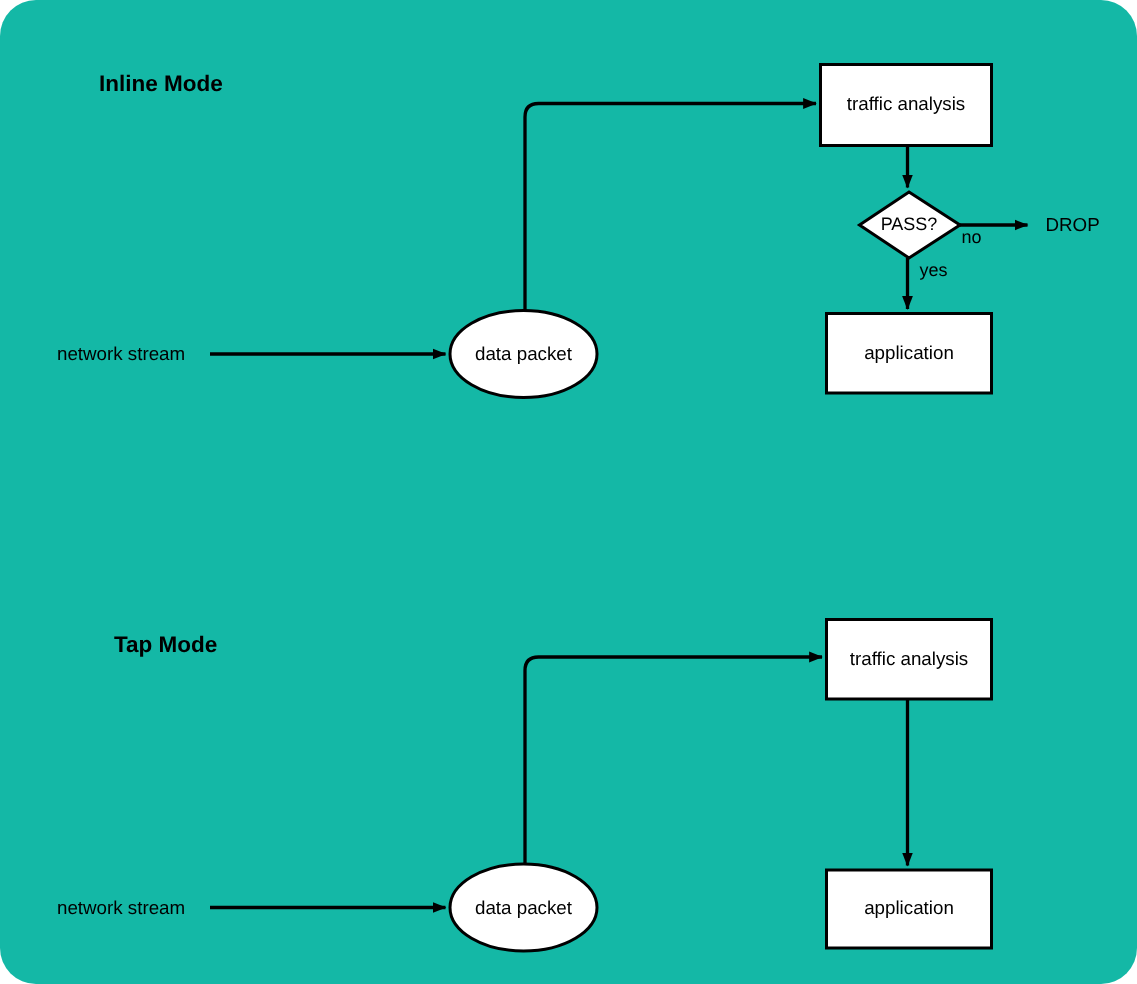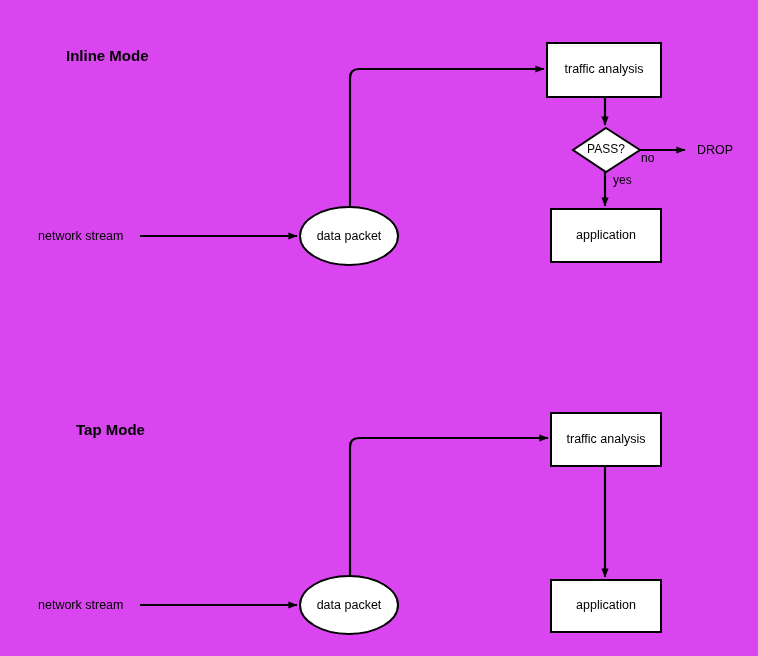--- a/index.html
+++ b/index.html
@@ -4,23 +4,24 @@
 <style>
   html, body {
     margin: 0;
     padding: 0;
     background: #ffffff;
   }
   #canvas {
     position: relative;
     width: 758px;
     height: 656px;
-    background: #d946ef;
+    background: #14b8a6;
     font-family: "Liberation Sans", sans-serif;
     overflow: hidden;
+    border-radius: 24px;
   }
   svg.diagram-layer {
     position: absolute;
     left: 0;
     top: 0;
     width: 758px;
     height: 656px;
   }
   .shape-stroke {
     fill: #ffffff;

